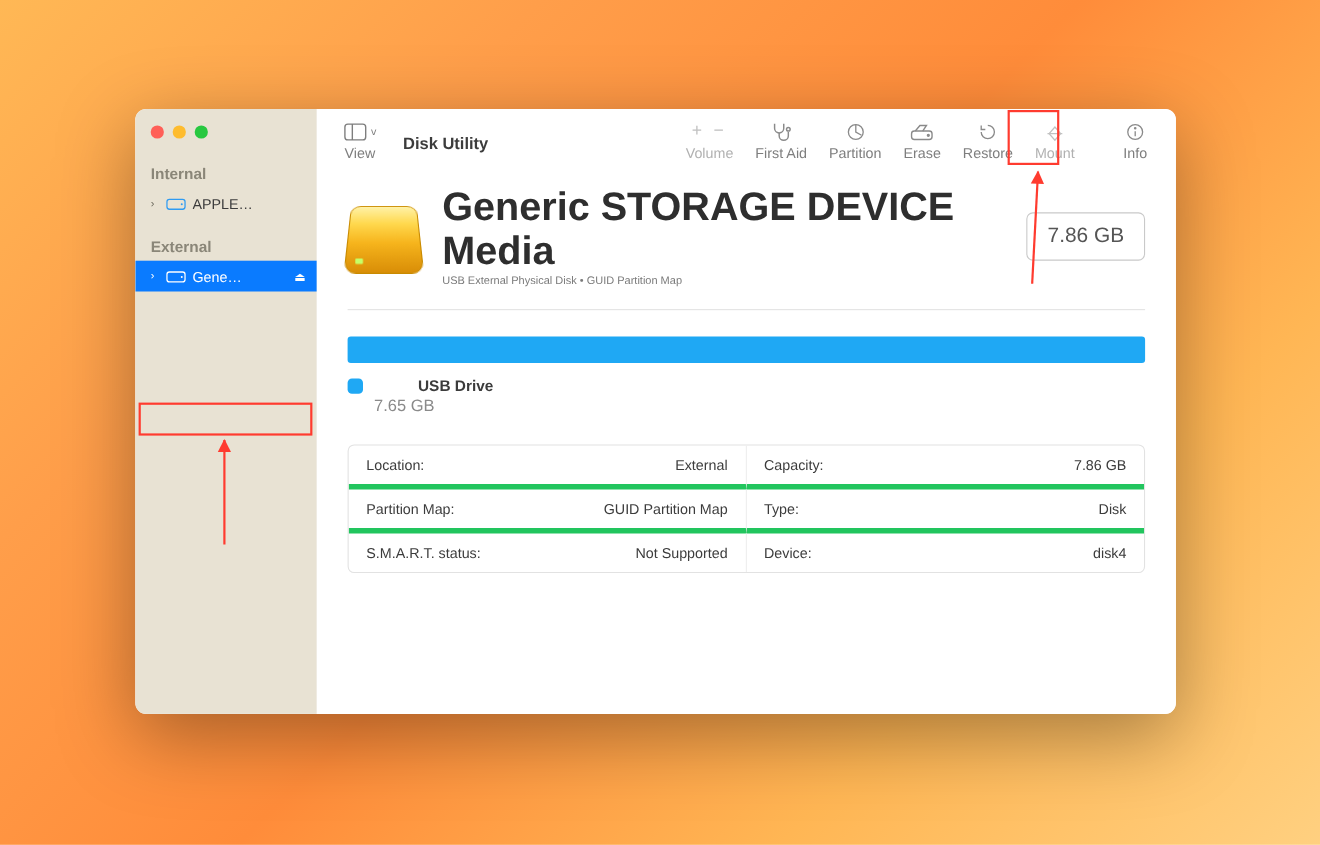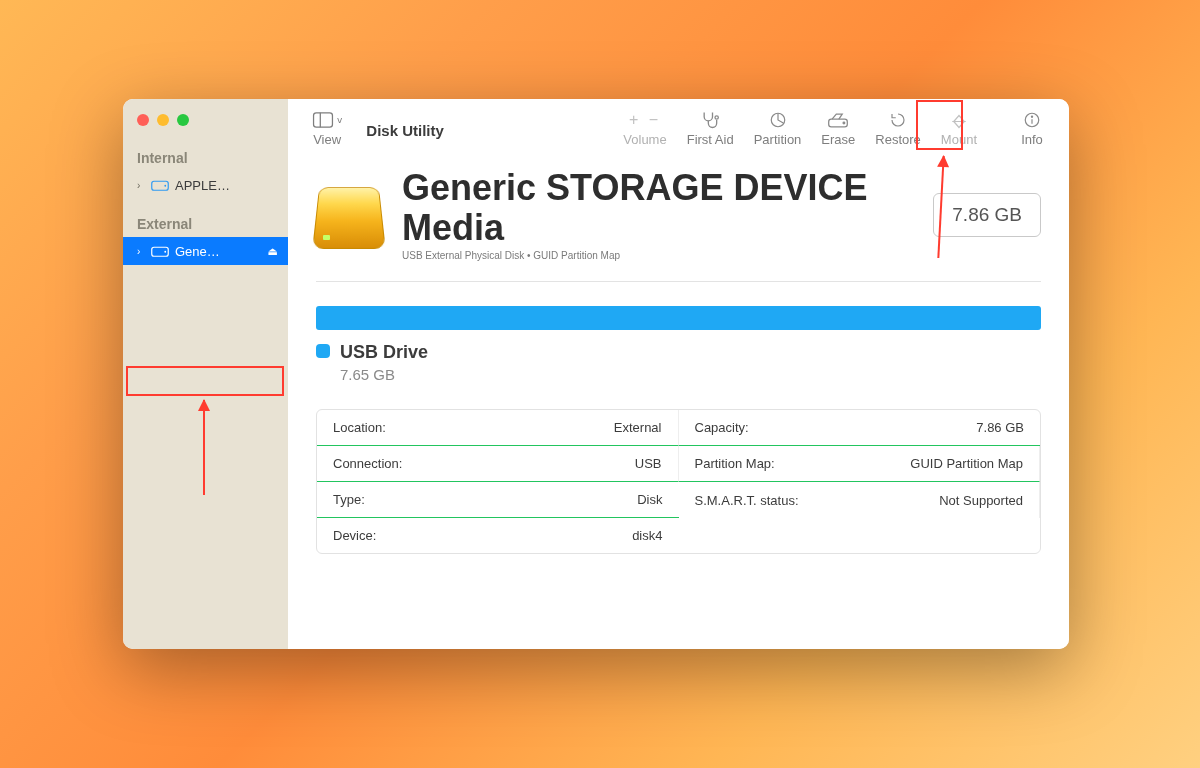--- a/index.html
+++ b/index.html
@@ -216,37 +216,37 @@
       border-radius: 3px;
     }
 
     .legend-row {
       display: flex; align-items: flex-start; gap: 10px;
       margin-top: 12px;
     }
     .legend-swatch {
       width:14px;height:14px;background:#1fa8f4;border-radius:4px;margin-top:2px;
     }
-    .legend-text .ln-name { font-size: 18px; font-weight:700; color:#3c3c3c; }
+    .legend-text .ln-name { font-size: 14px; font-weight:700; color:#3c3c3c;margin-left:40px; }
     .legend-text .ln-size { font-size: 15px; color:#8a8a8a; margin-top:3px; }
 
     
     .info-grid {
       display:grid;
       grid-template-columns: 1fr 1fr;
       border:1px solid #e2e2e2;
       border-radius:6px;
       margin-top: 26px;
       overflow:hidden;
     }
     .info-cell {
       display:flex;justify-content:space-between;align-items:center;
       padding: 10px 16px;
       font-size: 13px;
-      border-bottom:1px solid #22c55e;
+      border-bottom:5px solid #22c55e;
     }
     .info-grid .col-left { border-right:1px solid #eee; }
     .info-cell:last-child, .info-grid .col-right:last-child { border-bottom:none; }
     .info-k { color:#3c3c3c; }
     .info-v { color:#3c3c3c; text-align:right; }
 
     
     .arrow-up {
       position:absolute; width:2px; background:#ff3b2f;
     }
@@ -421,24 +421,20 @@
       <div class="info-grid">
         <div class="info-cell col-left">
             <span class="info-k">Location:</span>
             <span class="info-v">External</span>
           </div>
         <div class="info-cell col-right">
             <span class="info-k">Capacity:</span>
             <span class="info-v">7.86 GB</span>
           </div>
         <div class="info-cell col-left">
-            <span class="info-k">Connection:</span>
-            <span class="info-v">USB</span>
-          </div>
-        <div class="info-cell col-left">
             <span class="info-k">Partition Map:</span>
             <span class="info-v">GUID Partition Map</span>
           </div>
         <div class="info-cell col-right">
             <span class="info-k">Type:</span>
             <span class="info-v">Disk</span>
           </div>
         <div class="info-cell col-left" style="border-bottom:none;">
             <span class="info-k">S.M.A.R.T. status:</span>
             <span class="info-v">Not Supported</span>

